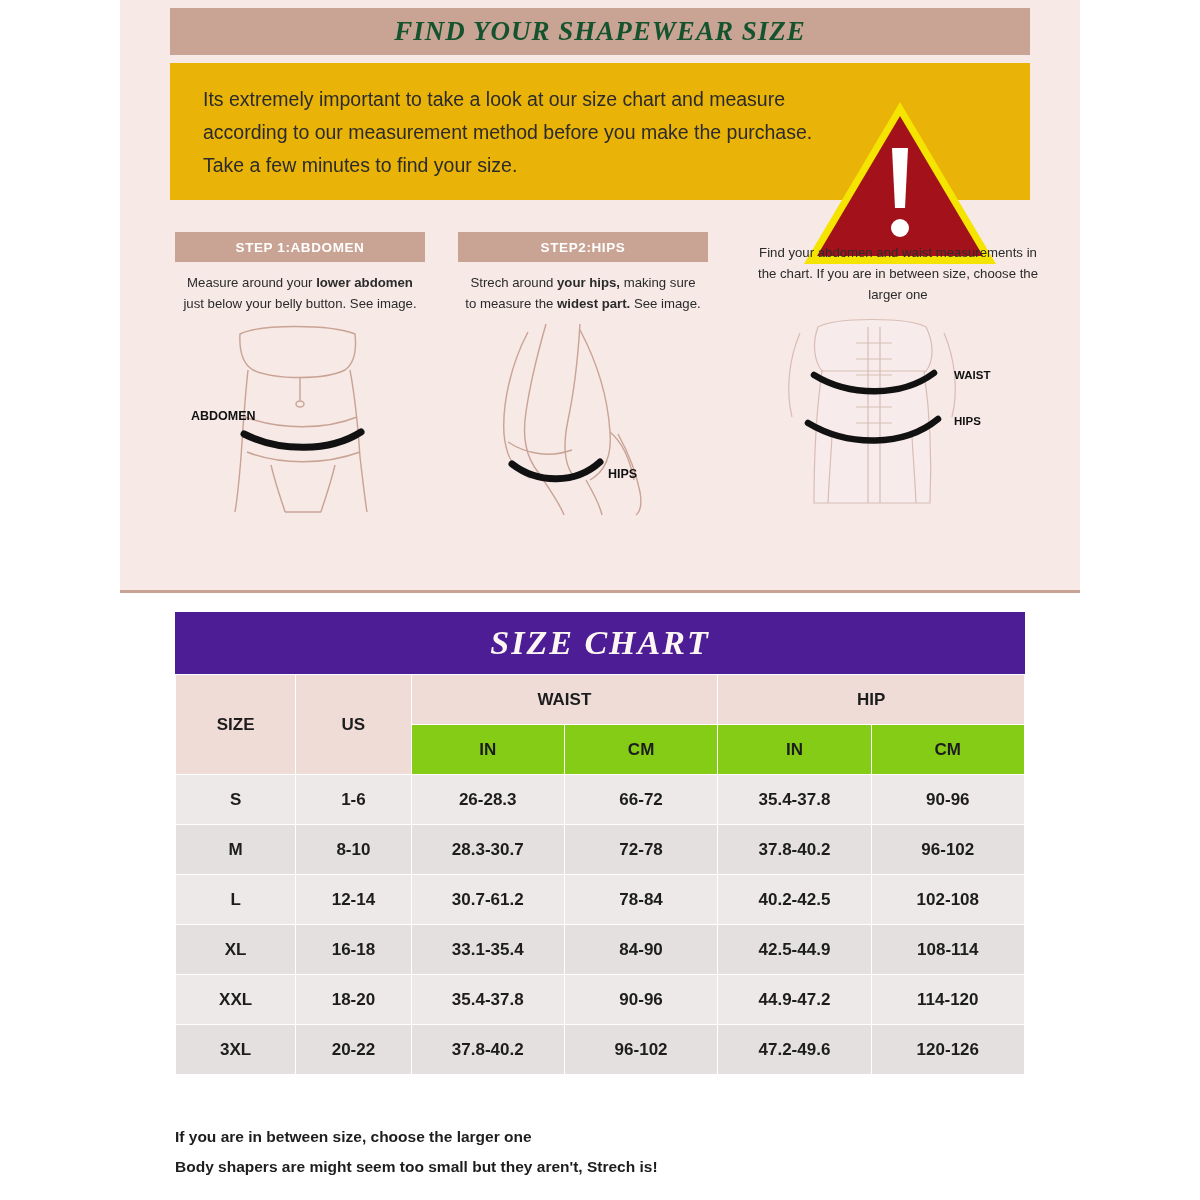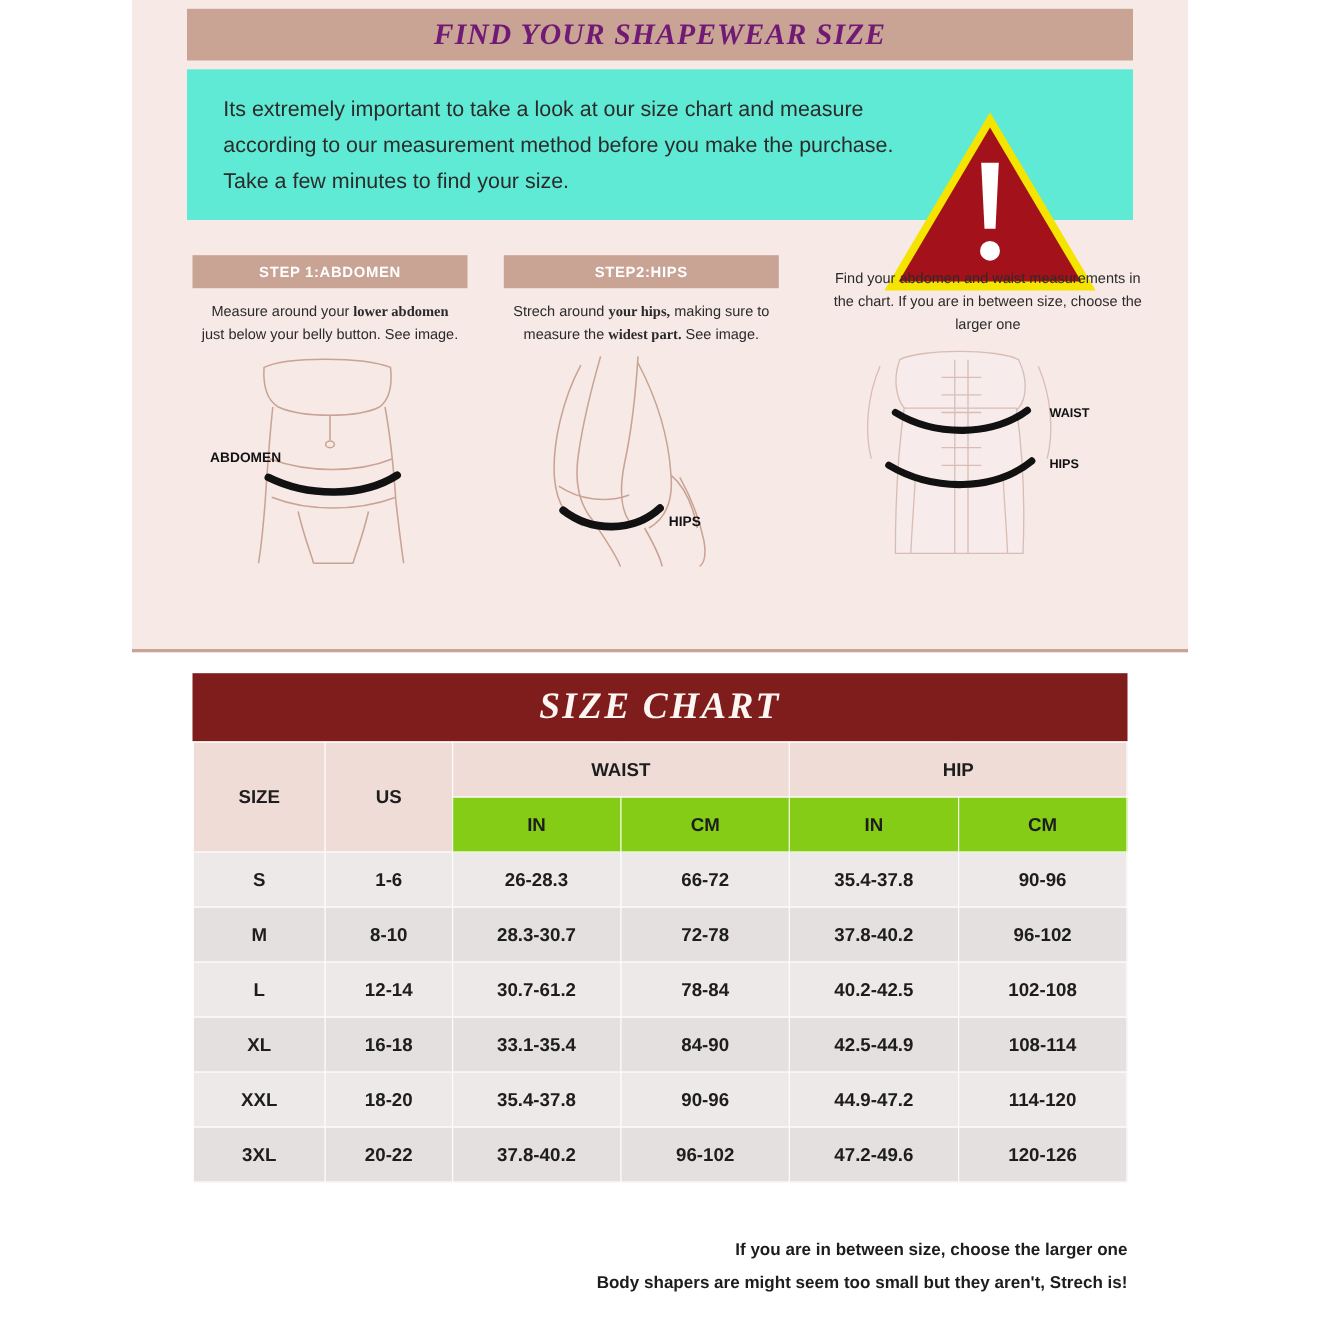--- a/index.html
+++ b/index.html
@@ -27,26 +27,26 @@
     left: 50px; top: 8px; width: 860px; height: 47px;
     background: #c9a394;
     display: flex; align-items: center; justify-content: center;
   }
   .title-bar .title {
     font-family: "Liberation Serif", serif;
     font-weight: bold;
     font-style: italic;
     font-size: 27px;
     letter-spacing: 1px;
-    color: #701a75;
+    color: #14532d;
   }
   .intro-box {
     position: absolute;
     left: 50px; top: 63px; width: 860px; height: 137px;
-    background: #5eead4;
+    background: #eab308;
   }
   .intro-text {
     position: absolute;
     left: 33px; top: 20px; width: 620px;
     font-size: 19.5px;
     line-height: 33px;
     color: #2b2b2b;
   }
   
   .warn {
@@ -77,38 +77,38 @@
     display: flex; align-items: center; justify-content: center;
   }
   .step-desc {
     margin-top: 10px;
     font-size: 13.2px;
     line-height: 21px;
     color: #2b2b2b;
     text-align: center;
     padding: 0 6px;
   }
-  .step-desc b { font-weight: bold; font-family: Liberation Serif, serif; }
+  .step-desc b { font-weight: bold; }
   .fig { margin-top: 8px; display: flex; justify-content: center; }
 
   
   .divider {
     position: absolute;
     left: 120px; top: 590px; width: 960px; height: 3px;
     background: #c9a394;
   }
 
   
   .chart-wrap {
     position: absolute;
     left: 175px; top: 612px; width: 850px;
   }
   .chart-title {
     height: 62px;
-    background: #7f1d1d;
+    background: #4c1d95;
     display: flex; align-items: center; justify-content: center;
     font-family: "Liberation Serif", serif;
     font-style: italic;
     font-weight: bold;
     font-size: 34px;
     letter-spacing: 2px;
     color: #fdf6f2;
   }
   table.size-chart {
     width: 850px;
@@ -127,21 +127,21 @@
   .hdr-b { background: #84cc16; }
   .row-a { background: #ece9e8; }
   .row-b { background: #e3e0df; }
   .col-size { width: 120px; }
   .col-us   { width: 115px; }
   .col-q    { width: 153px; }
 
   .notes {
     position: absolute;
     left: 175px; top: 1122px; width: 850px;
-    text-align: right;
+    text-align: left;
   }
   .note {
     font-size: 15.5px;
     font-weight: bold;
     color: #1d1d1d;
     line-height: 30px;
   }
 </style>
 </head>
 <body>

